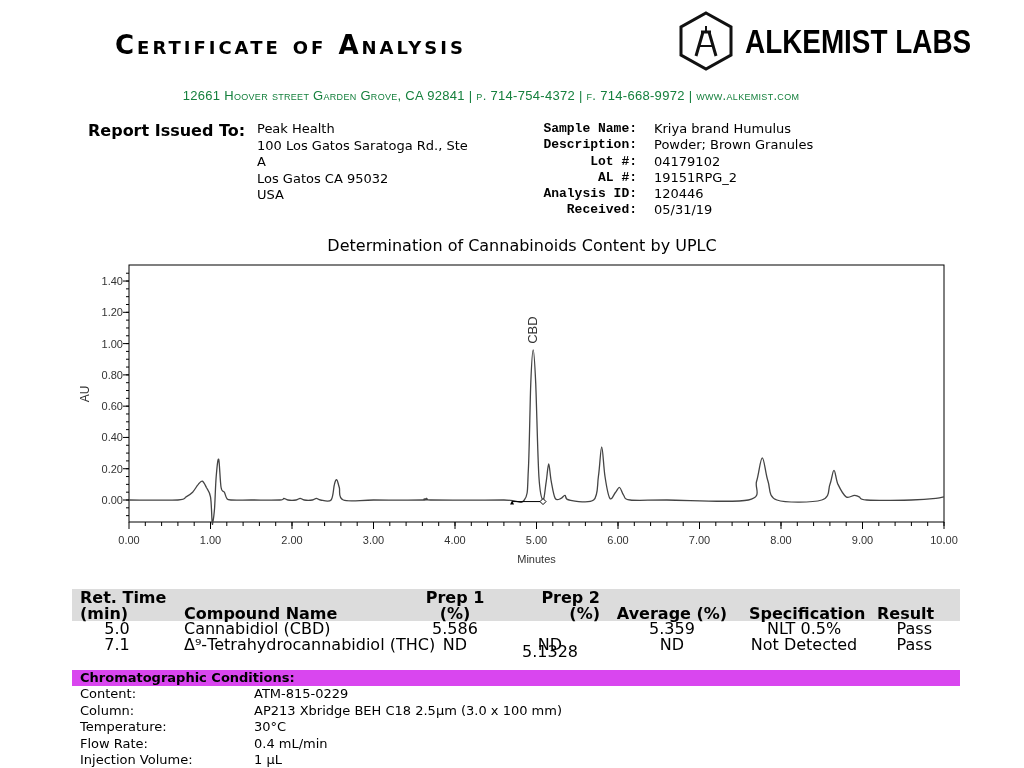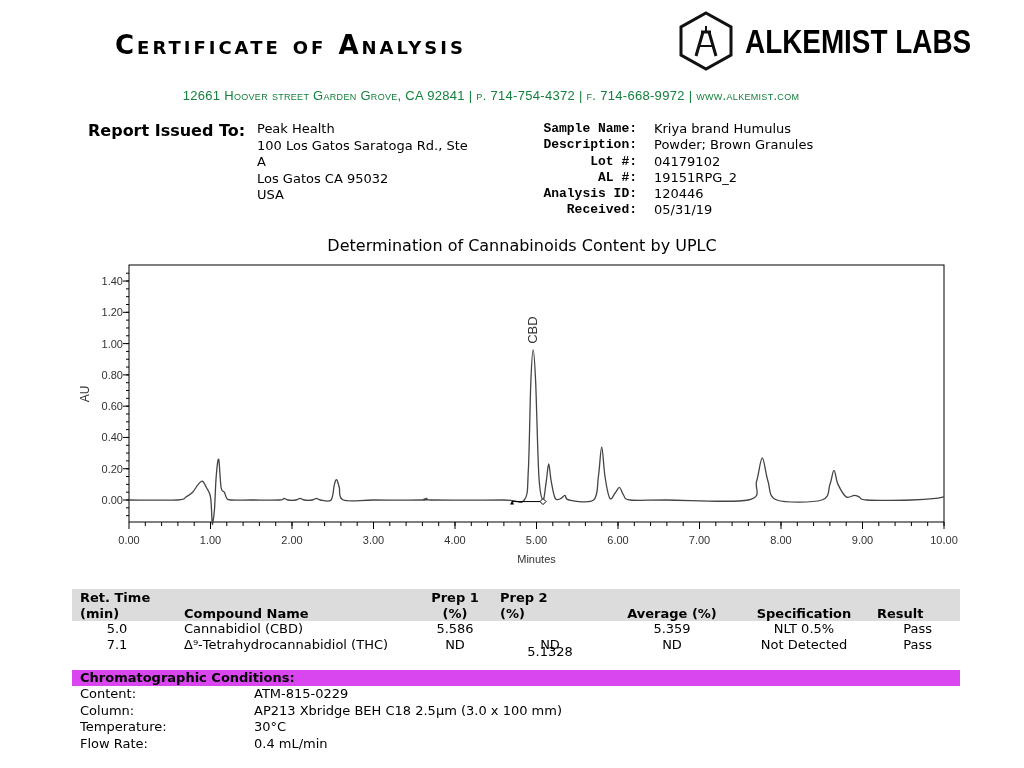--- a/index.html
+++ b/index.html
@@ -10,21 +10,21 @@
   .logo-text{font-family:"Liberation Sans",sans-serif;font-weight:bold;font-size:34px;letter-spacing:0px;transform:scaleX(0.82);transform-origin:left center;white-space:nowrap;}
   .address{left:0;width:982px;top:88px;text-align:center;font-size:13px;color:#15803d;font-family:"Liberation Sans",sans-serif;font-variant:small-caps;white-space:nowrap;letter-spacing:0.3px;}
   .issued-label{left:88px;top:121px;font-weight:bold;font-size:16px;}
   .issued-lines{left:257px;top:121px;font-size:13px;line-height:16.5px;}
   .sample{left:515px;top:121px;font-size:13px;line-height:16.3px;}
   .sample-row{display:flex;}
   .sample-row .k{width:122px;text-align:right;font-weight:bold;font-family:Liberation Mono, monospace;}
   .sample-row .v{padding-left:17px;white-space:nowrap;}
   .chart-title{left:0;width:1044px;top:236px;text-align:center;font-size:16px;}
   .chart{left:0;top:0;}
-  .tbl{left:72px;top:589px;width:888px;font-size:13px;}
+  .tbl{left:72px;top:589px;width:888px;font-size:16px;}
   .thead{background:#dcdcdc;height:32px;position:relative;}
   .th{position:absolute;font-weight:bold;line-height:15.5px;}
   .trow{position:relative;height:16px;}
   .td{position:absolute;line-height:16px;white-space:nowrap;}
   .cond{left:72px;top:670px;width:888px;font-size:13px;}
   .cond-head{background:#d946ef;font-weight:bold;height:16px;line-height:16px;padding-left:8px;}
   .cond-row{display:flex;height:16.5px;line-height:16.5px;}
   .cond-row .k{width:174px;padding-left:8px;}
 </style>
 </head>
@@ -219,21 +219,21 @@
   <div class="thead">
     <div class="th" style="left:8px;top:1px;">
         <div>Ret. Time</div>
         <div>(min)</div>
       </div>
     <div class="th" style="left:112px;top:17px;">Compound Name</div>
     <div class="th" style="left:333px;top:1px;width:100px;text-align:center;">
         <div>Prep 1</div>
         <div>(%)</div>
       </div>
-    <div class="th" style="left:428px;top:1px;width:100px;text-align:left;">
+    <div class="th" style="left:428px;top:1px;width:100px;text-align:right;">
         <div>Prep 2</div>
         <div>(%)</div>
       </div>
     <div class="th" style="left:540px;top:17px;width:120px;text-align:center;">Average (%)</div>
     <div class="th" style="left:677px;top:17px;width:110px;text-align:center;">Specification</div>
     <div class="th" style="left:805px;top:17px;">Result</div>
   </div>
   <div class="trow">
     <div class="td" style="left:20px;width:50px;text-align:center;">5.0</div>
     <div class="td" style="left:112px;">Cannabidiol (CBD)</div>
@@ -265,13 +265,17 @@
       <span>AP213 Xbridge BEH C18 2.5µm (3.0  x 100 mm)</span>
     </div>
   <div class="cond-row">
       <span class="k">Temperature:</span>
       <span>30°C</span>
     </div>
   <div class="cond-row">
       <span class="k">Flow Rate:</span>
       <span>0.4 mL/min</span>
     </div>
+  <div class="cond-row">
+      <span class="k">Injection Volume:</span>
+      <span>1 µL</span>
+    </div>
 </div>
 
 </body></html>

